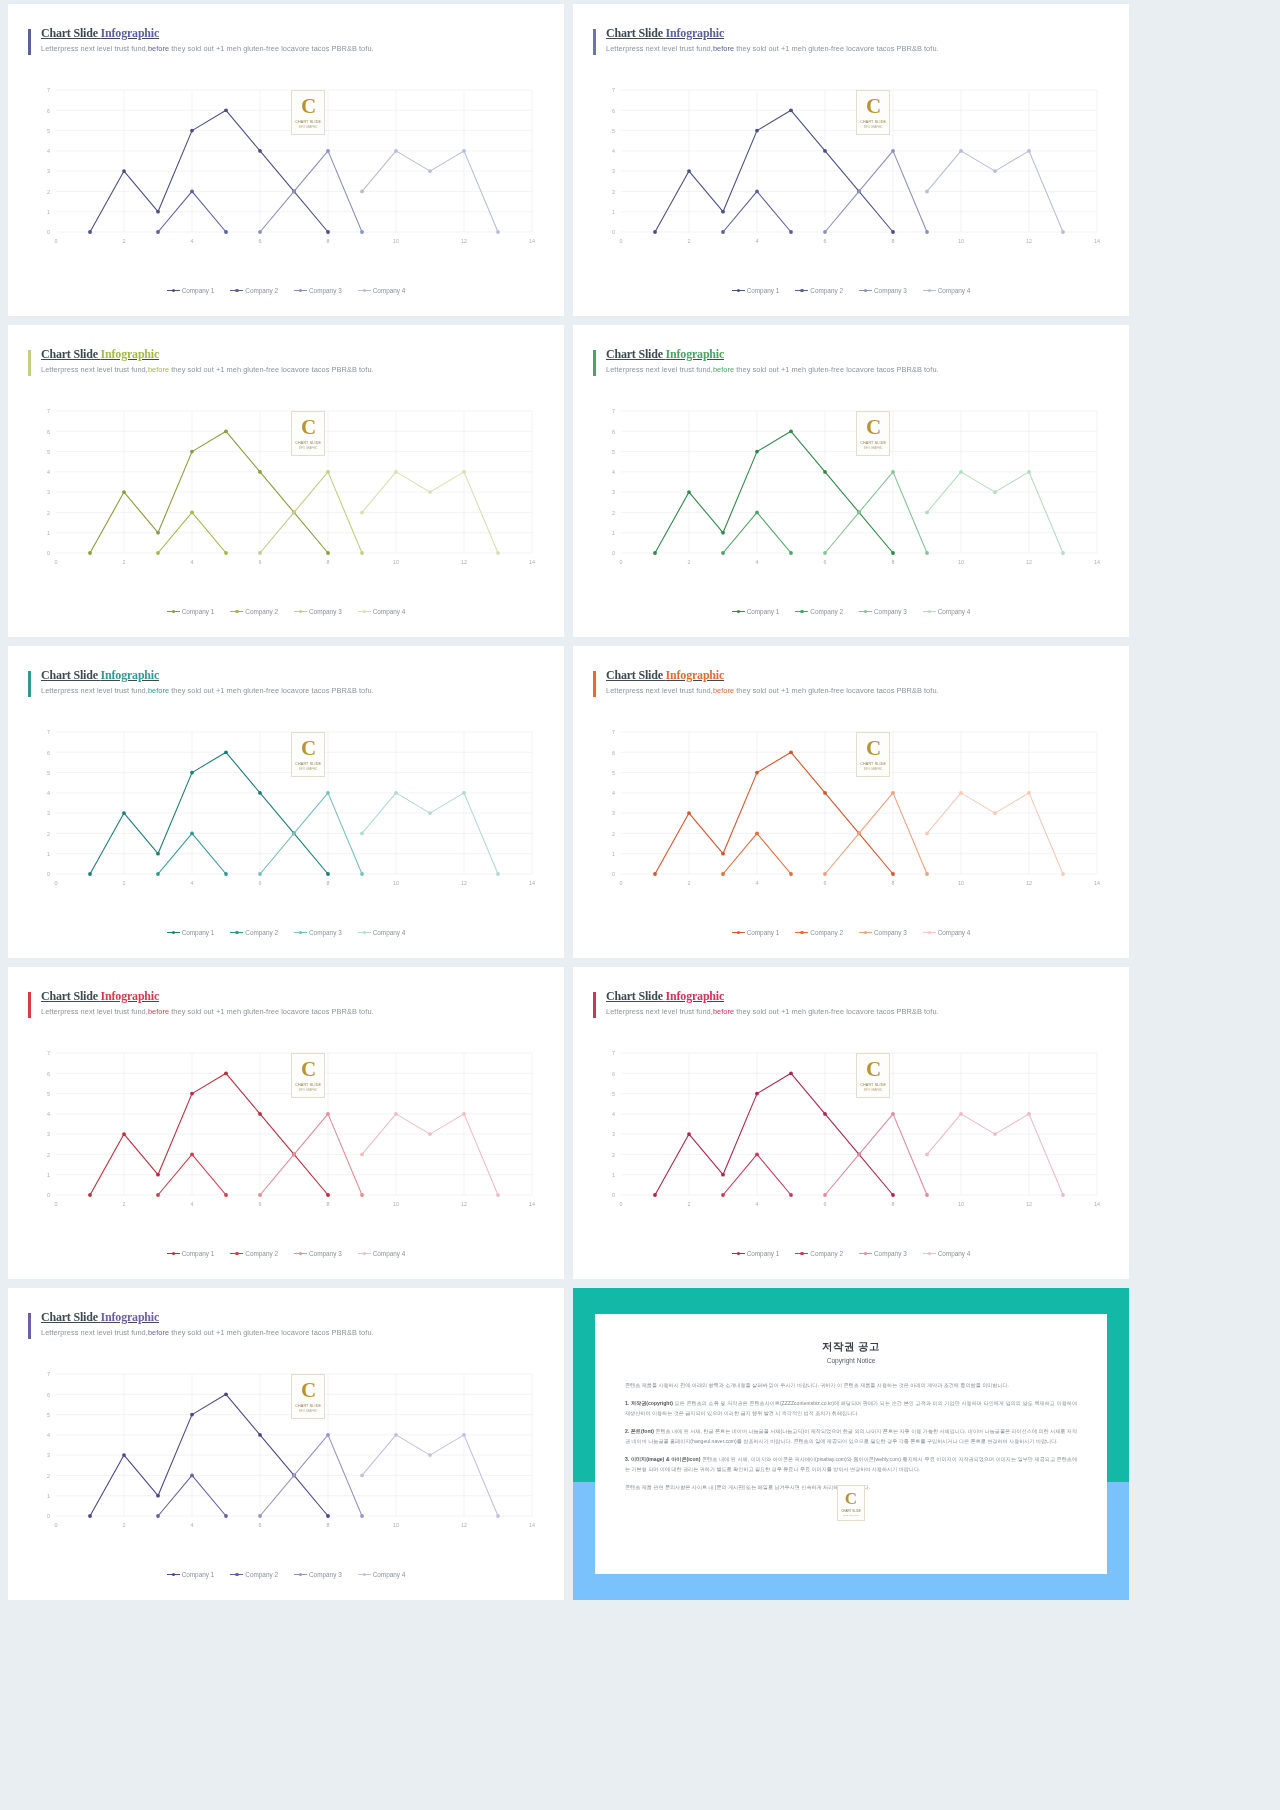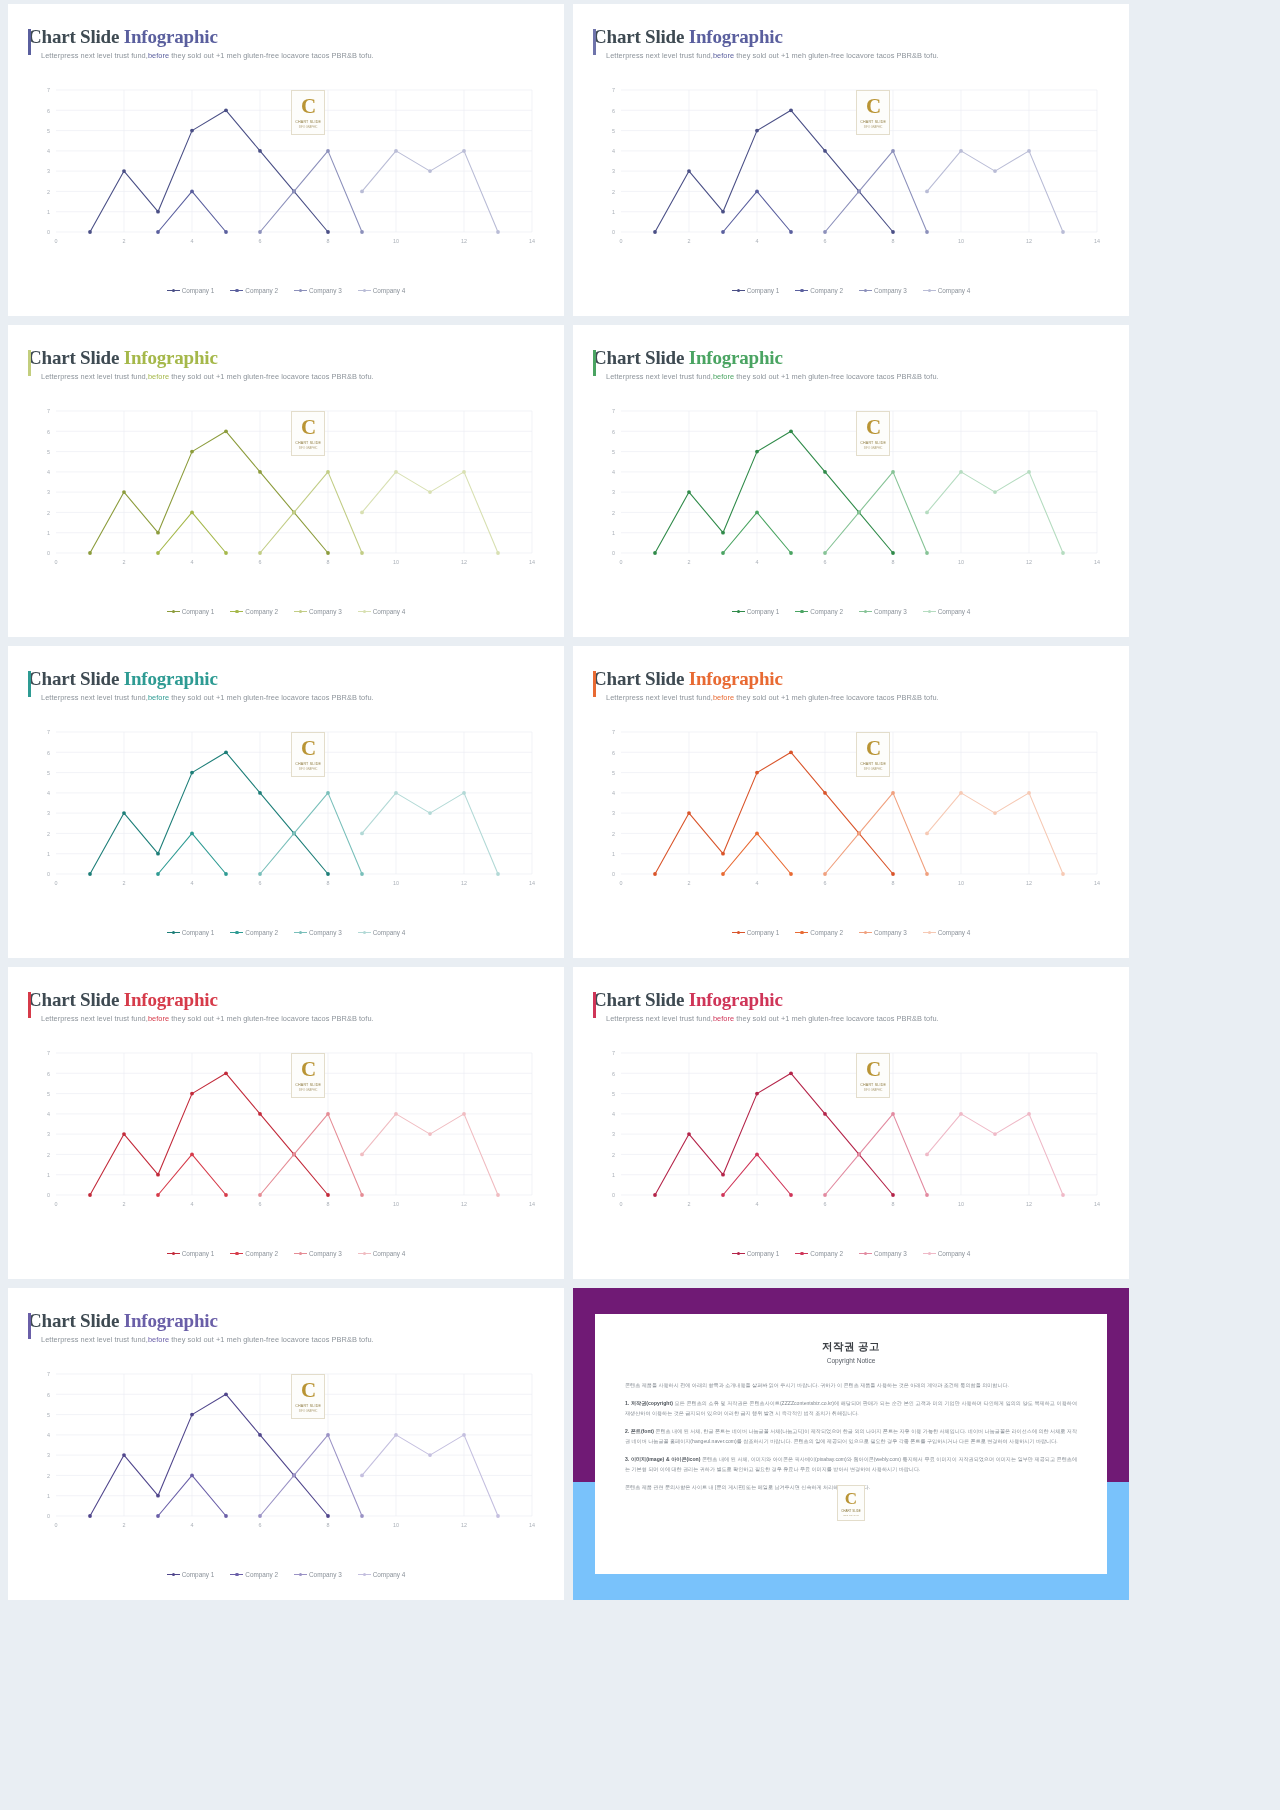--- a/index.html
+++ b/index.html
@@ -29,25 +29,27 @@
   .slide-inner { position: absolute; inset: 0; }
 
   
   .hdr { position: absolute; left: 20px; top: 22px; right: 20px; }
   .hdr-bar {
     position: absolute; left: 0; top: 3px;
     width: 3px; height: 26px;
   }
   .title {
     font-family: "Liberation Serif", serif;
-    font-size: 19px;
+    font-size: 12px;
     font-weight: bold;
     color: #3e4a52;
     letter-spacing: -0.2px;
+    margin-left: 13px;
     white-space: nowrap;
+    text-decoration: underline;
   }
   .title .accent { }
   .subtitle {
     font-size: 7.4px;
     color: #8d949b;
     margin-left: 13px;
     margin-top: 3px;
     letter-spacing: 0.05px;
     white-space: nowrap;
   }
@@ -87,21 +89,21 @@
   .lg .mk i {
     position: absolute; left: 0; top: 2px; width: 13px; height: 1px; display: block;
   }
   .lg .mk b {
     position: absolute; left: 5px; top: 0.5px; width: 3.4px; height: 3.4px;
     border-radius: 50%; display: block;
   }
 
   
   .copyslide {
-    background: #701a75;
+    background: #14b8a6;
     padding: 26px 22px;
     position: relative;
     overflow: hidden;
   }
   .copyslide::after{
     content:""; position:absolute; left:0; right:0; bottom:0; height:118px;
     background:#79c2fb;
   }
   .copypaper {
     position: relative; z-index: 2;

